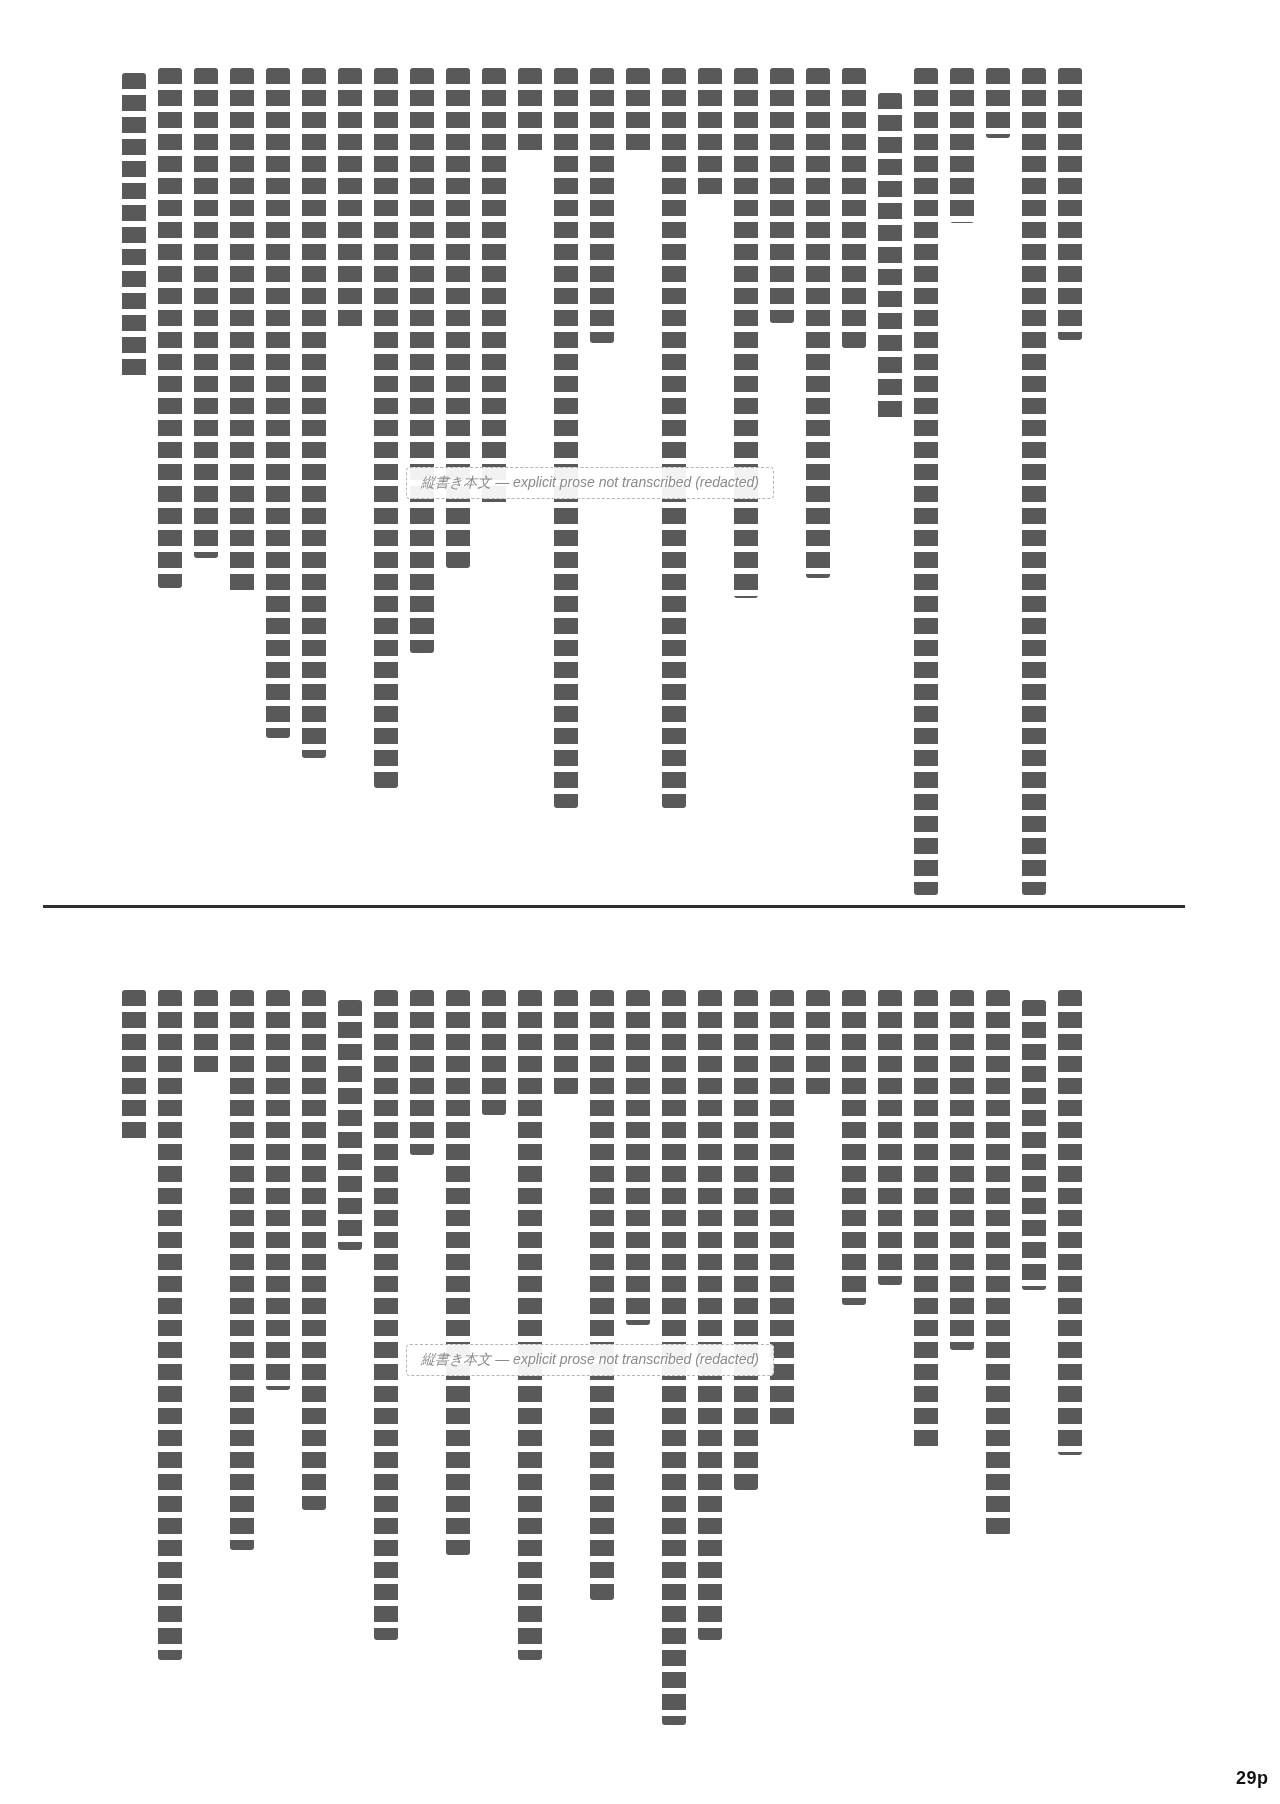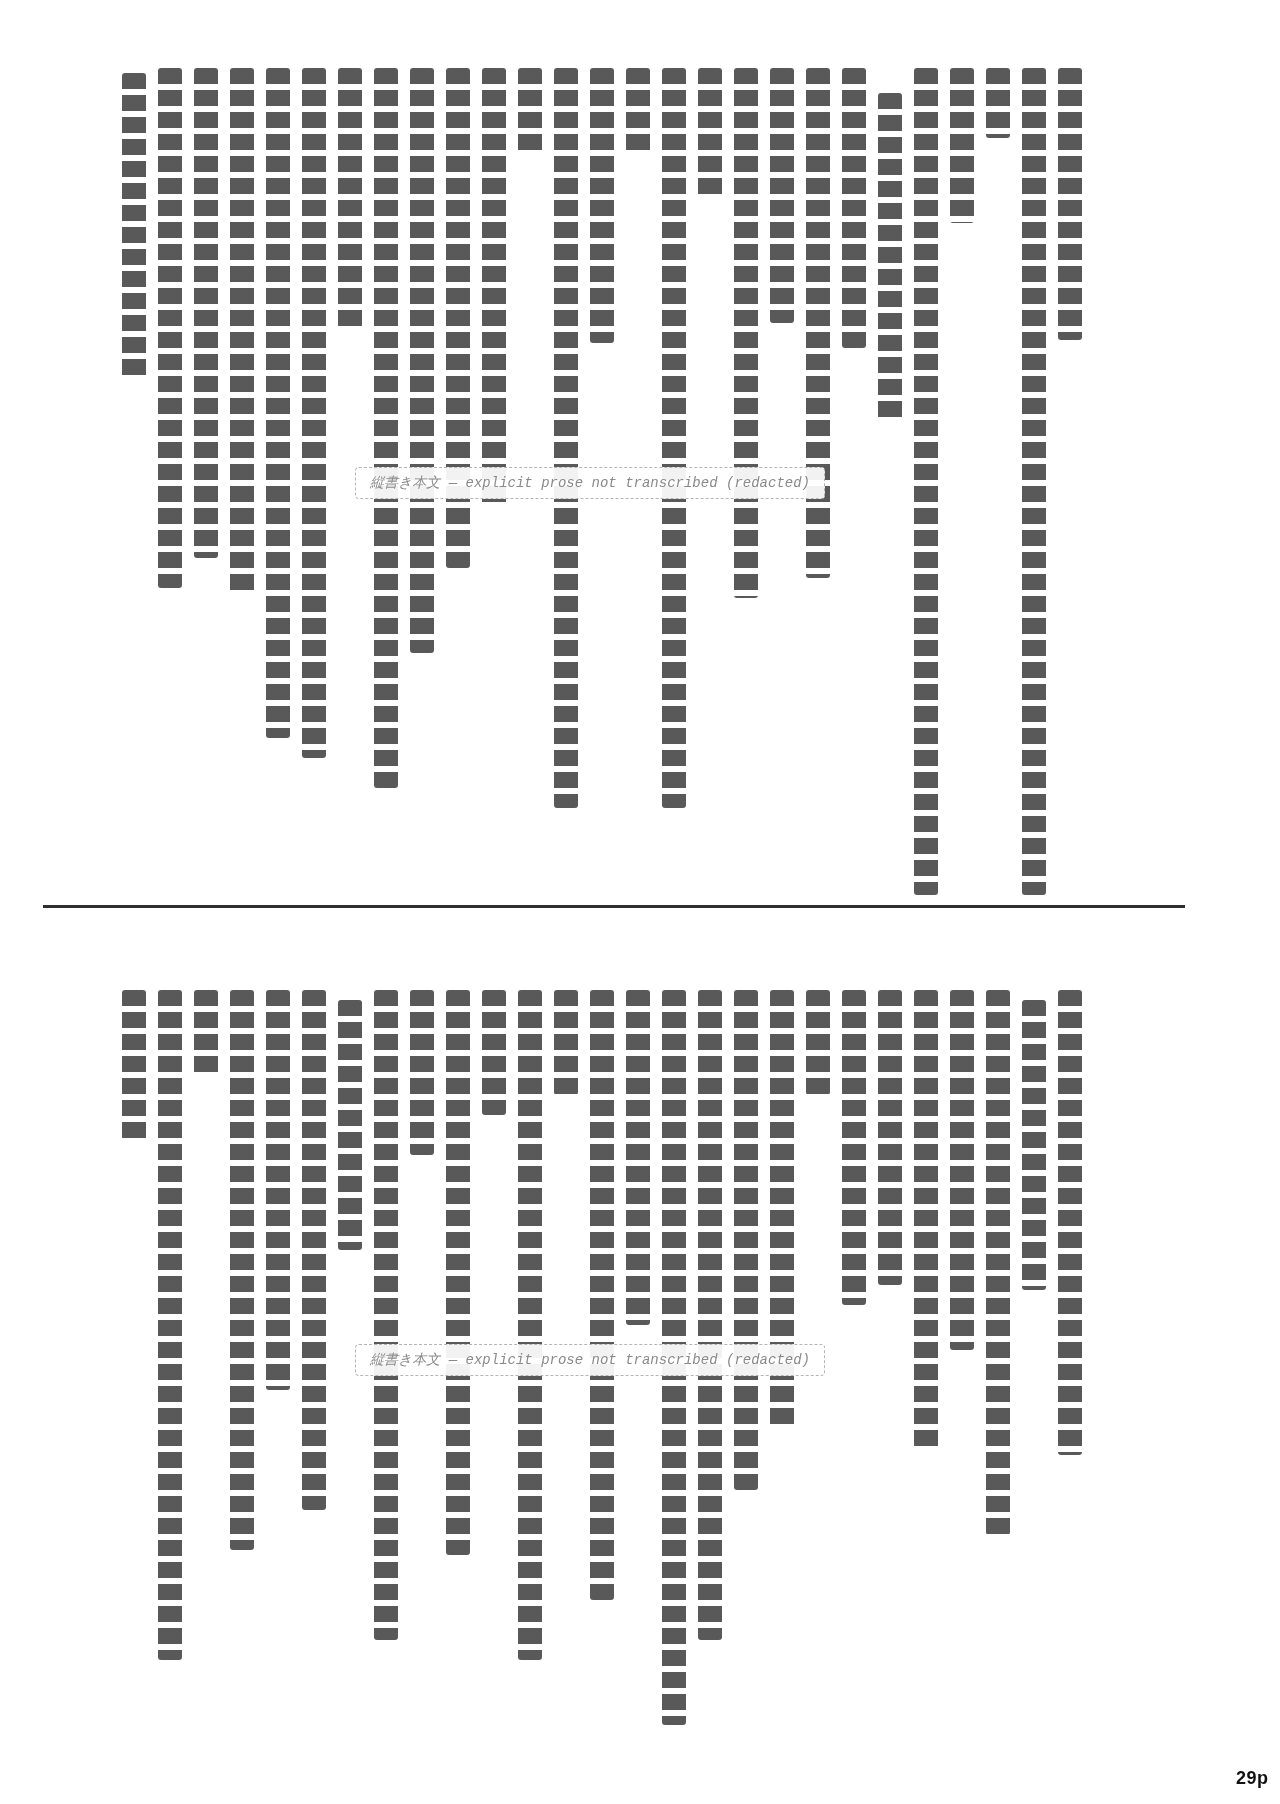--- a/index.html
+++ b/index.html
@@ -14,21 +14,20 @@
     height: 1804px;
     background: #ffffff;
     margin: 0 auto;
     overflow: hidden;
   }
   
   .text-block {
     position: absolute;
     left: 98px;
     right: 198px; 
-    font-family: Liberation Mono, monospace;
   }
   .text-block.top    { top: 68px;  height: 830px; }
   .text-block.bottom { top: 990px; height: 740px; }
   
   .vcol {
     position: absolute;
     width: 24px;
     border-radius: 3px;
     background-image: repeating-linear-gradient(
       180deg,

